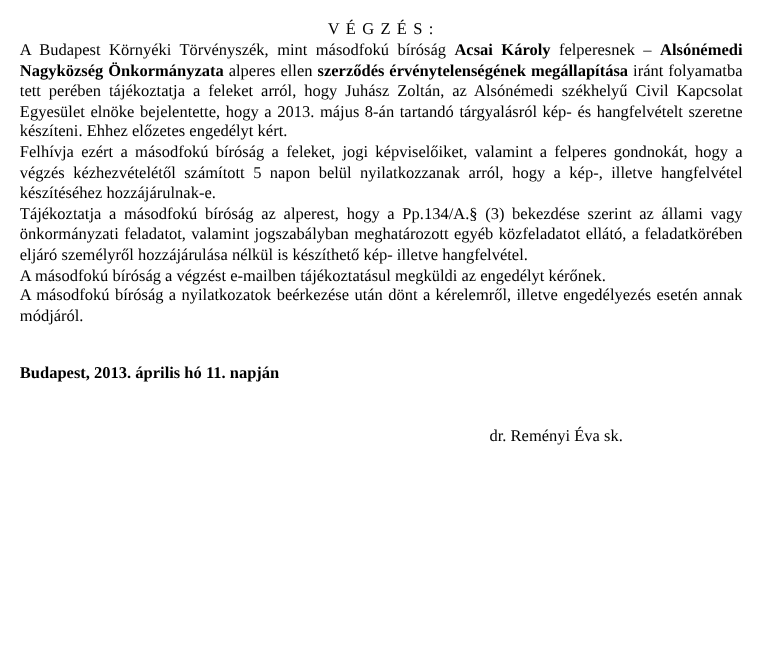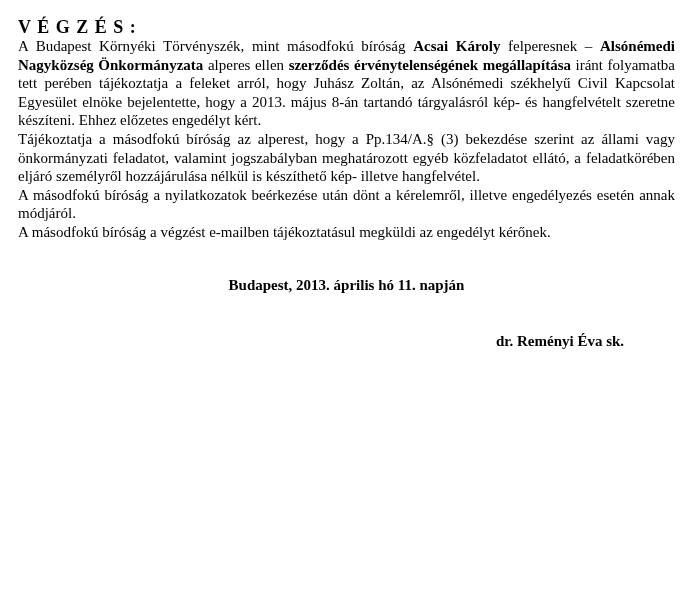--- a/index.html
+++ b/index.html
@@ -17,66 +17,66 @@
   }
   .page {
     box-sizing: border-box;
     width: 692px;
     height: 610px;
     padding: 0 17px 0 18px;
     background: #ffffff;
   }
   .doc-title {
     margin: 18px 0 0 0;
-    text-align: left;
-    font-weight: bold;
-    font-size: 18px;
+    text-align: center;
+    font-weight: normal;
+    font-size: 15px;
     letter-spacing: 1px;
     line-height: 19px;
   }
   p.para {
     margin: 0;
     text-align: justify;
     line-height: 18.6px;
   }
   .p1 { margin-top: 89px; font-family: Liberation Serif, serif; }
   .p2 { margin-top: 17px; }
   .p3 { margin-top: 19px; }
   .p4 { margin-top: 22px; }
   .p5 { margin-top: 17px; }
   .date-line {
     margin: 34px 0 0 0;
     font-weight: bold;
     line-height: 18.6px;
-    text-align: center;
+    text-align: left;
   }
   .signature-block {
     margin: 37px 0 0 auto;
     width: 230px;
-    text-align: center;
-    font-weight: bold;
+    font-weight: normal;
     line-height: 21.5px;
   }
   .bold { font-weight: bold; }
 </style>
 </head>
 <body>
 
 <div class="page">
 
   <h1 class="doc-title">V É G Z É S :</h1>
 
   <p class="para p1"><span>A Budapest Környéki Törvényszék, mint másodfokú bíróság </span><span class="bold">Acsai Károly</span><span> felperesnek – </span><span class="bold">Alsónémedi Nagyközség Önkormányzata</span><span> alperes ellen </span><span class="bold">szerződés érvénytelenségének megállapítása</span><span> iránt folyamatba tett perében tájékoztatja a feleket arról, hogy Juhász Zoltán, az Alsónémedi székhelyű Civil Kapcsolat Egyesület elnöke bejelentette, hogy a 2013. május 8-án tartandó tárgyalásról kép- és hangfelvételt szeretne készíteni. Ehhez előzetes engedélyt kért.</span></p>
 
+  <p class="para p2">Felhívja ezért a másodfokú bíróság a feleket, jogi képviselőiket, valamint a felperes gondnokát, hogy a végzés kézhezvételétől számított 5 napon belül nyilatkozzanak arról, hogy a kép-, illetve hangfelvétel készítéséhez hozzájárulnak-e.</p>
 
   <p class="para p3">Tájékoztatja a másodfokú bíróság az alperest, hogy a Pp.134/A.§ (3) bekezdése szerint az állami vagy önkormányzati feladatot, valamint jogszabályban meghatározott egyéb közfeladatot ellátó, a feladatkörében eljáró személyről hozzájárulása nélkül is készíthető kép- illetve hangfelvétel.</p>
 
+  <p class="para p5">A másodfokú bíróság a végzést e-mailben tájékoztatásul megküldi az engedélyt kérőnek.</p>
+
   <p class="para p4">A másodfokú bíróság a nyilatkozatok beérkezése után dönt a kérelemről, illetve engedélyezés esetén annak módjáról.</p>
-
-  <p class="para p5">A másodfokú bíróság a végzést e-mailben tájékoztatásul megküldi az engedélyt kérőnek.</p>
 
   <p class="date-line">Budapest, 2013. április hó 11. napján</p>
 
   <div class="signature-block">
     <div>dr. Reményi Éva sk.</div>
   </div>
 
 </div>
 
 </body></html>

